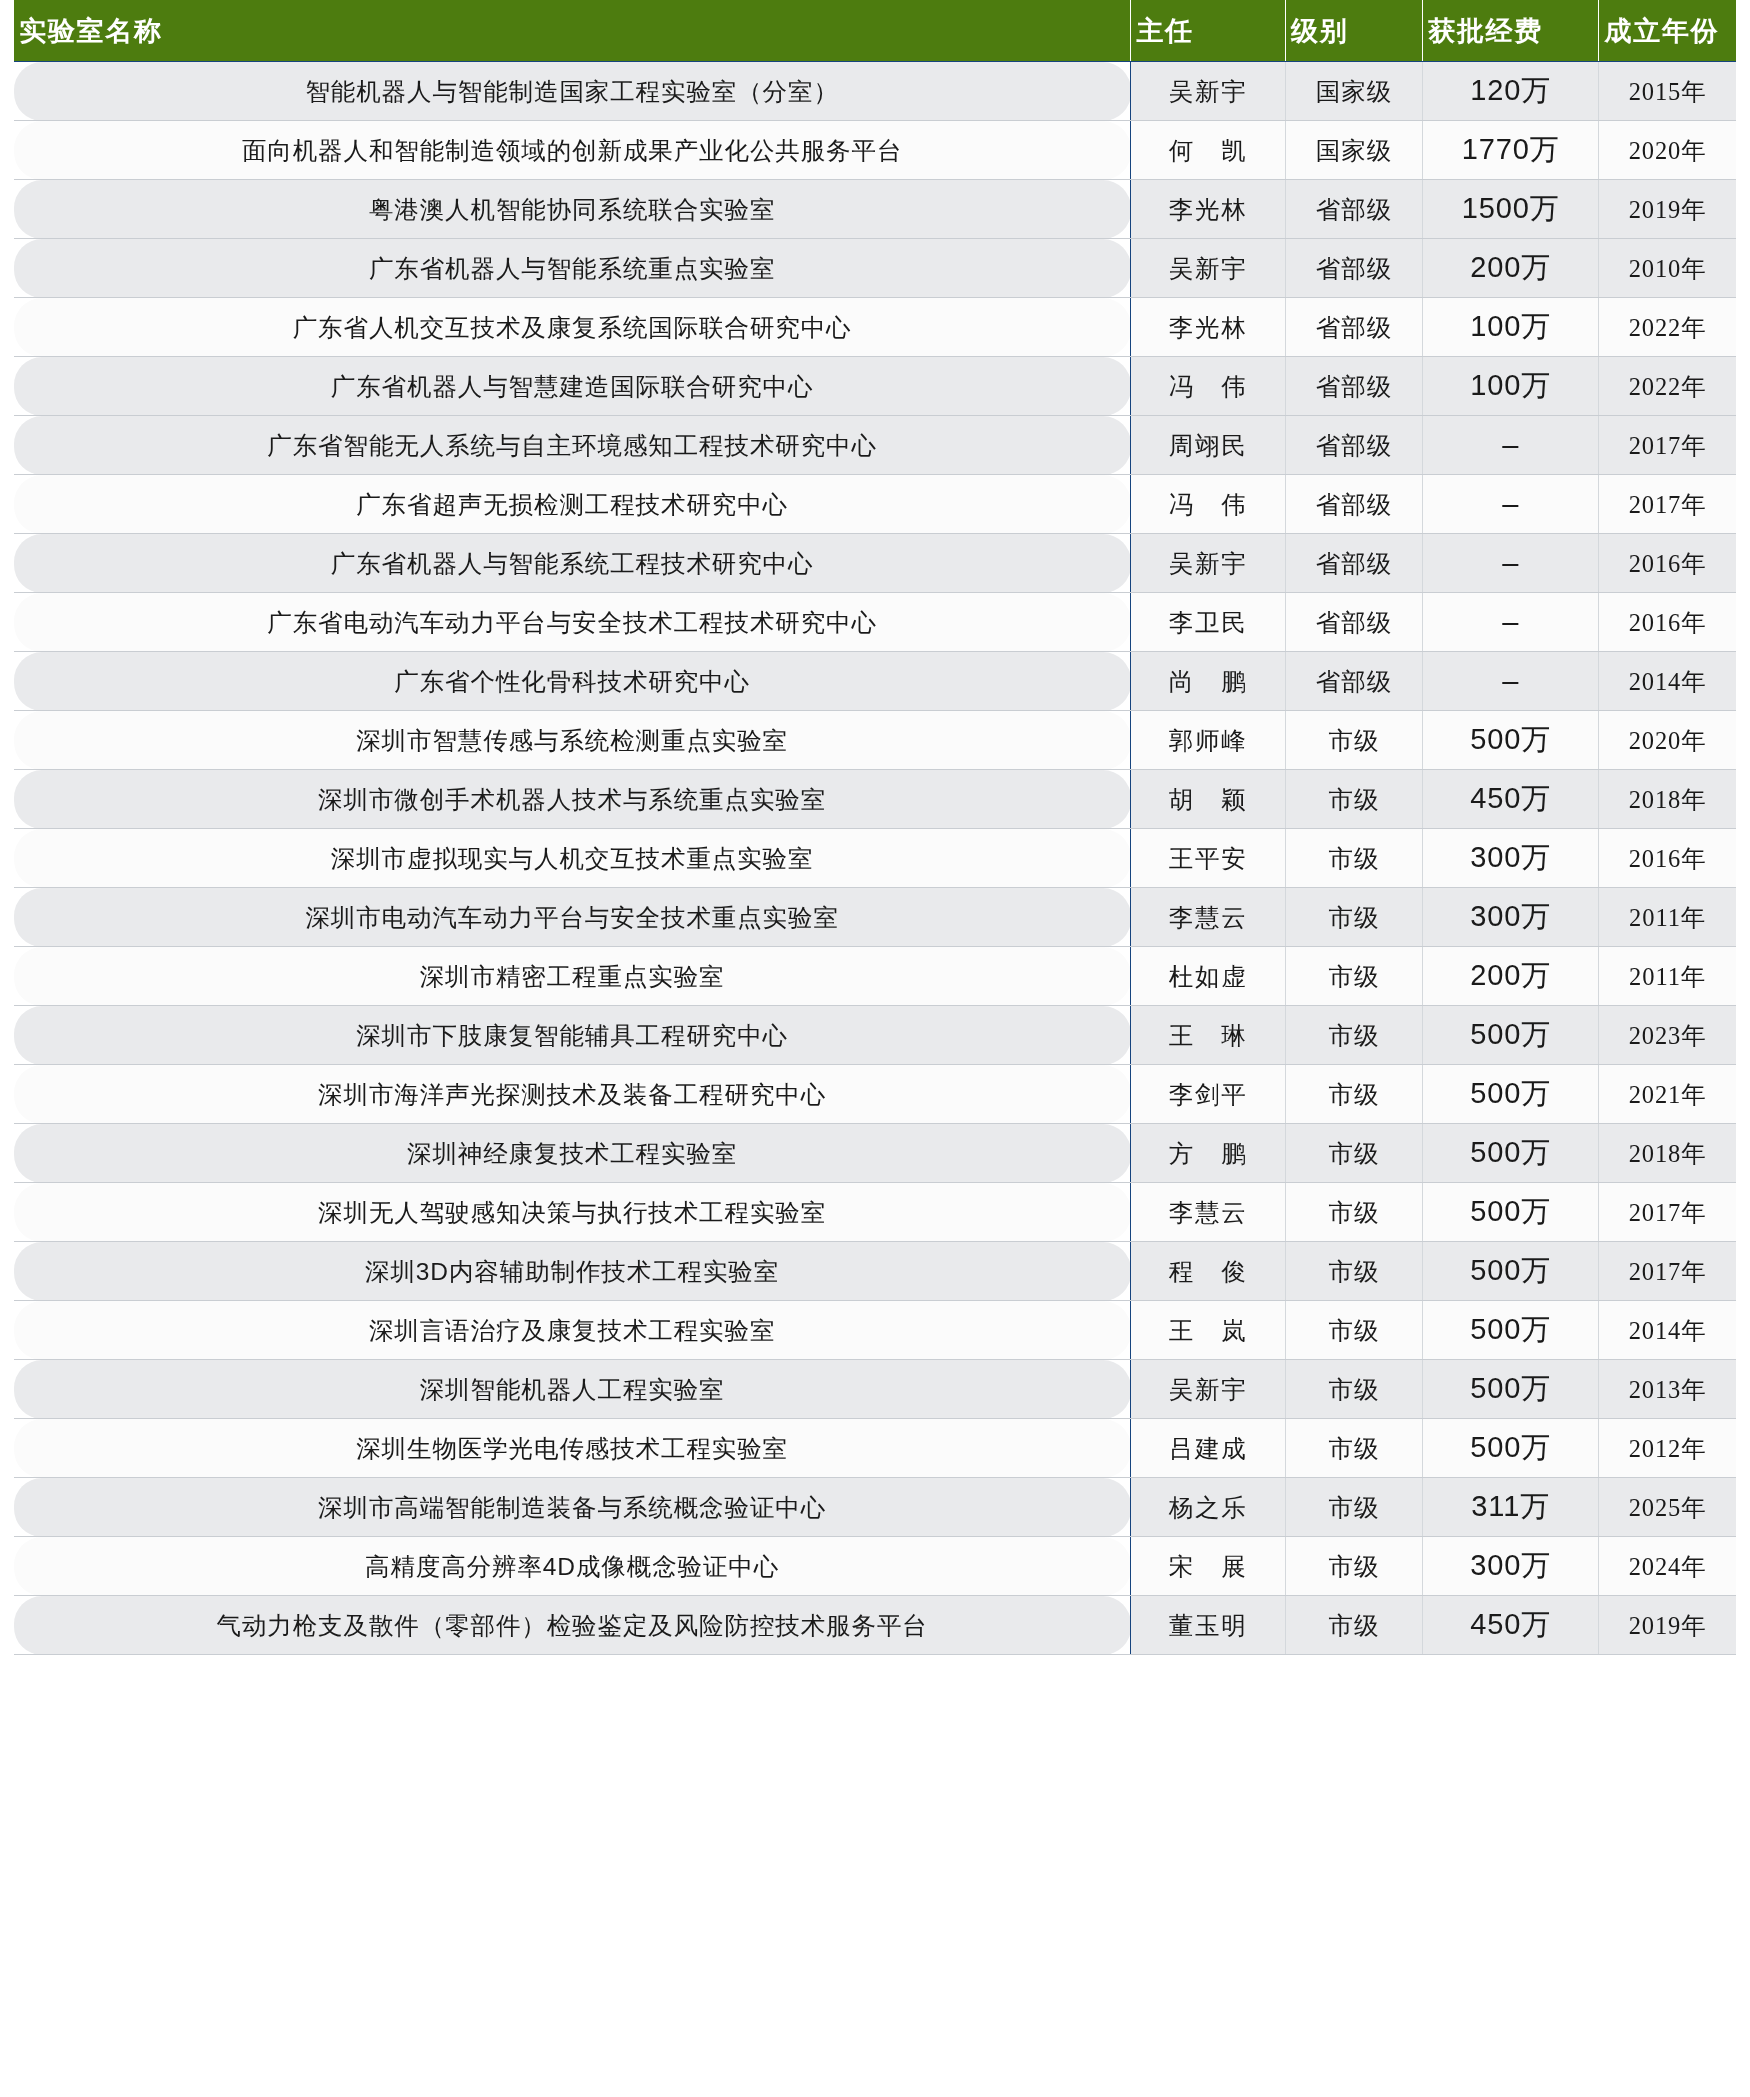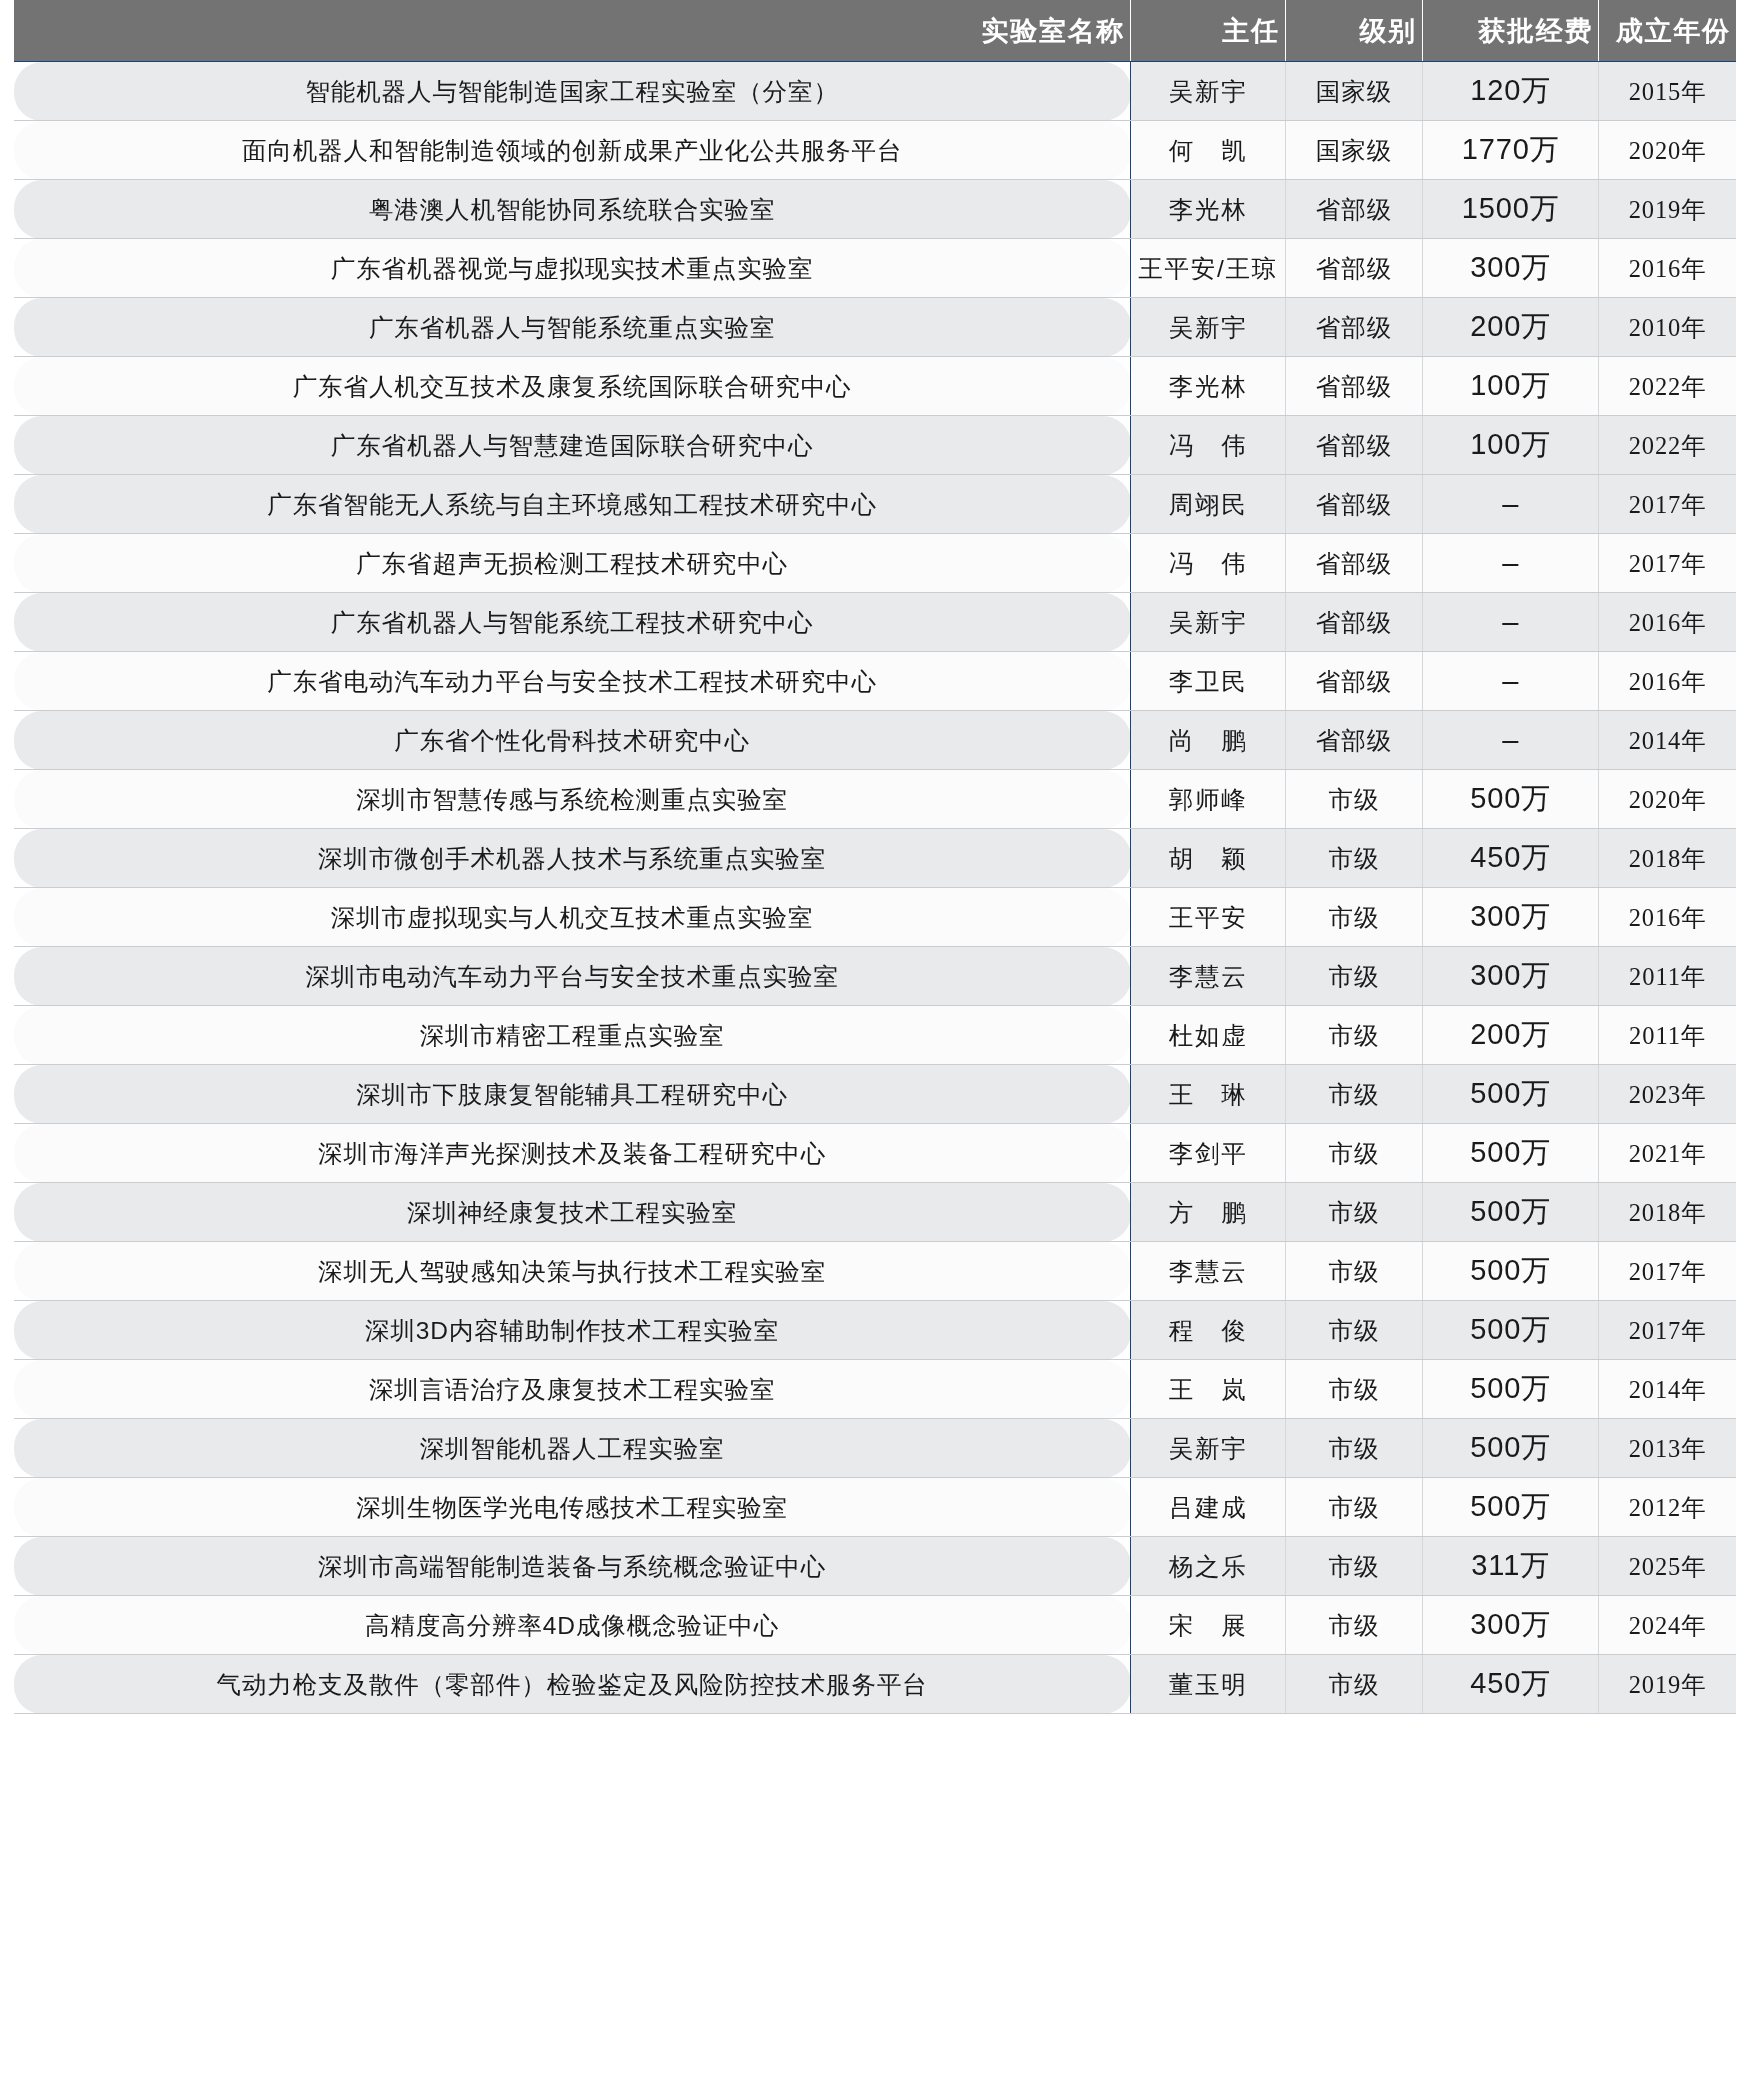--- a/index.html
+++ b/index.html
@@ -23,29 +23,29 @@
     font-size: 23.6px;
     color: #1a1a1a;
   }
   table.lab-table col.c-name   { width: 1083px; }
   table.lab-table col.c-dir    { width: 150px; }
   table.lab-table col.c-level  { width: 133px; }
   table.lab-table col.c-fund   { width: 171px; }
   table.lab-table col.c-year   { width: 133px; }
 
   thead th {
-    background: #737373;
+    background: #4d7c0f;
     color: #ffffff;
     font-size: 27px;
     font-weight: bold;
     height: 61px;
     letter-spacing: 1.7px;
     border-right: 1.7px solid #ffffff;
     border-bottom: 1.7px solid #16447e;
-    text-align: right;
+    text-align: left;
     vertical-align: middle;
     padding: 0 5.2px;
   }
   thead th:last-child { border-right: none; }
 
   tbody td {
     height: 58px;
     text-align: center;
     vertical-align: middle;
     border-bottom: 0.9px solid #c9cdd2;
@@ -107,27 +107,20 @@
           <td class="col-fund">1770万</td>
           <td class="col-year">2020年</td>
         </tr>
         <tr class="odd">
           <td class="col-name">粤港澳人机智能协同系统联合实验室</td>
           <td class="col-dir">李光林</td>
           <td class="col-level">省部级</td>
           <td class="col-fund">1500万</td>
           <td class="col-year">2019年</td>
         </tr>
-        <tr class="even">
-          <td class="col-name">广东省机器视觉与虚拟现实技术重点实验室</td>
-          <td class="col-dir">王平安/王琼</td>
-          <td class="col-level">省部级</td>
-          <td class="col-fund">300万</td>
-          <td class="col-year">2016年</td>
-        </tr>
         <tr class="odd">
           <td class="col-name">广东省机器人与智能系统重点实验室</td>
           <td class="col-dir">吴新宇</td>
           <td class="col-level">省部级</td>
           <td class="col-fund">200万</td>
           <td class="col-year">2010年</td>
         </tr>
         <tr class="even">
           <td class="col-name">广东省人机交互技术及康复系统国际联合研究中心</td>
           <td class="col-dir">李光林</td>

